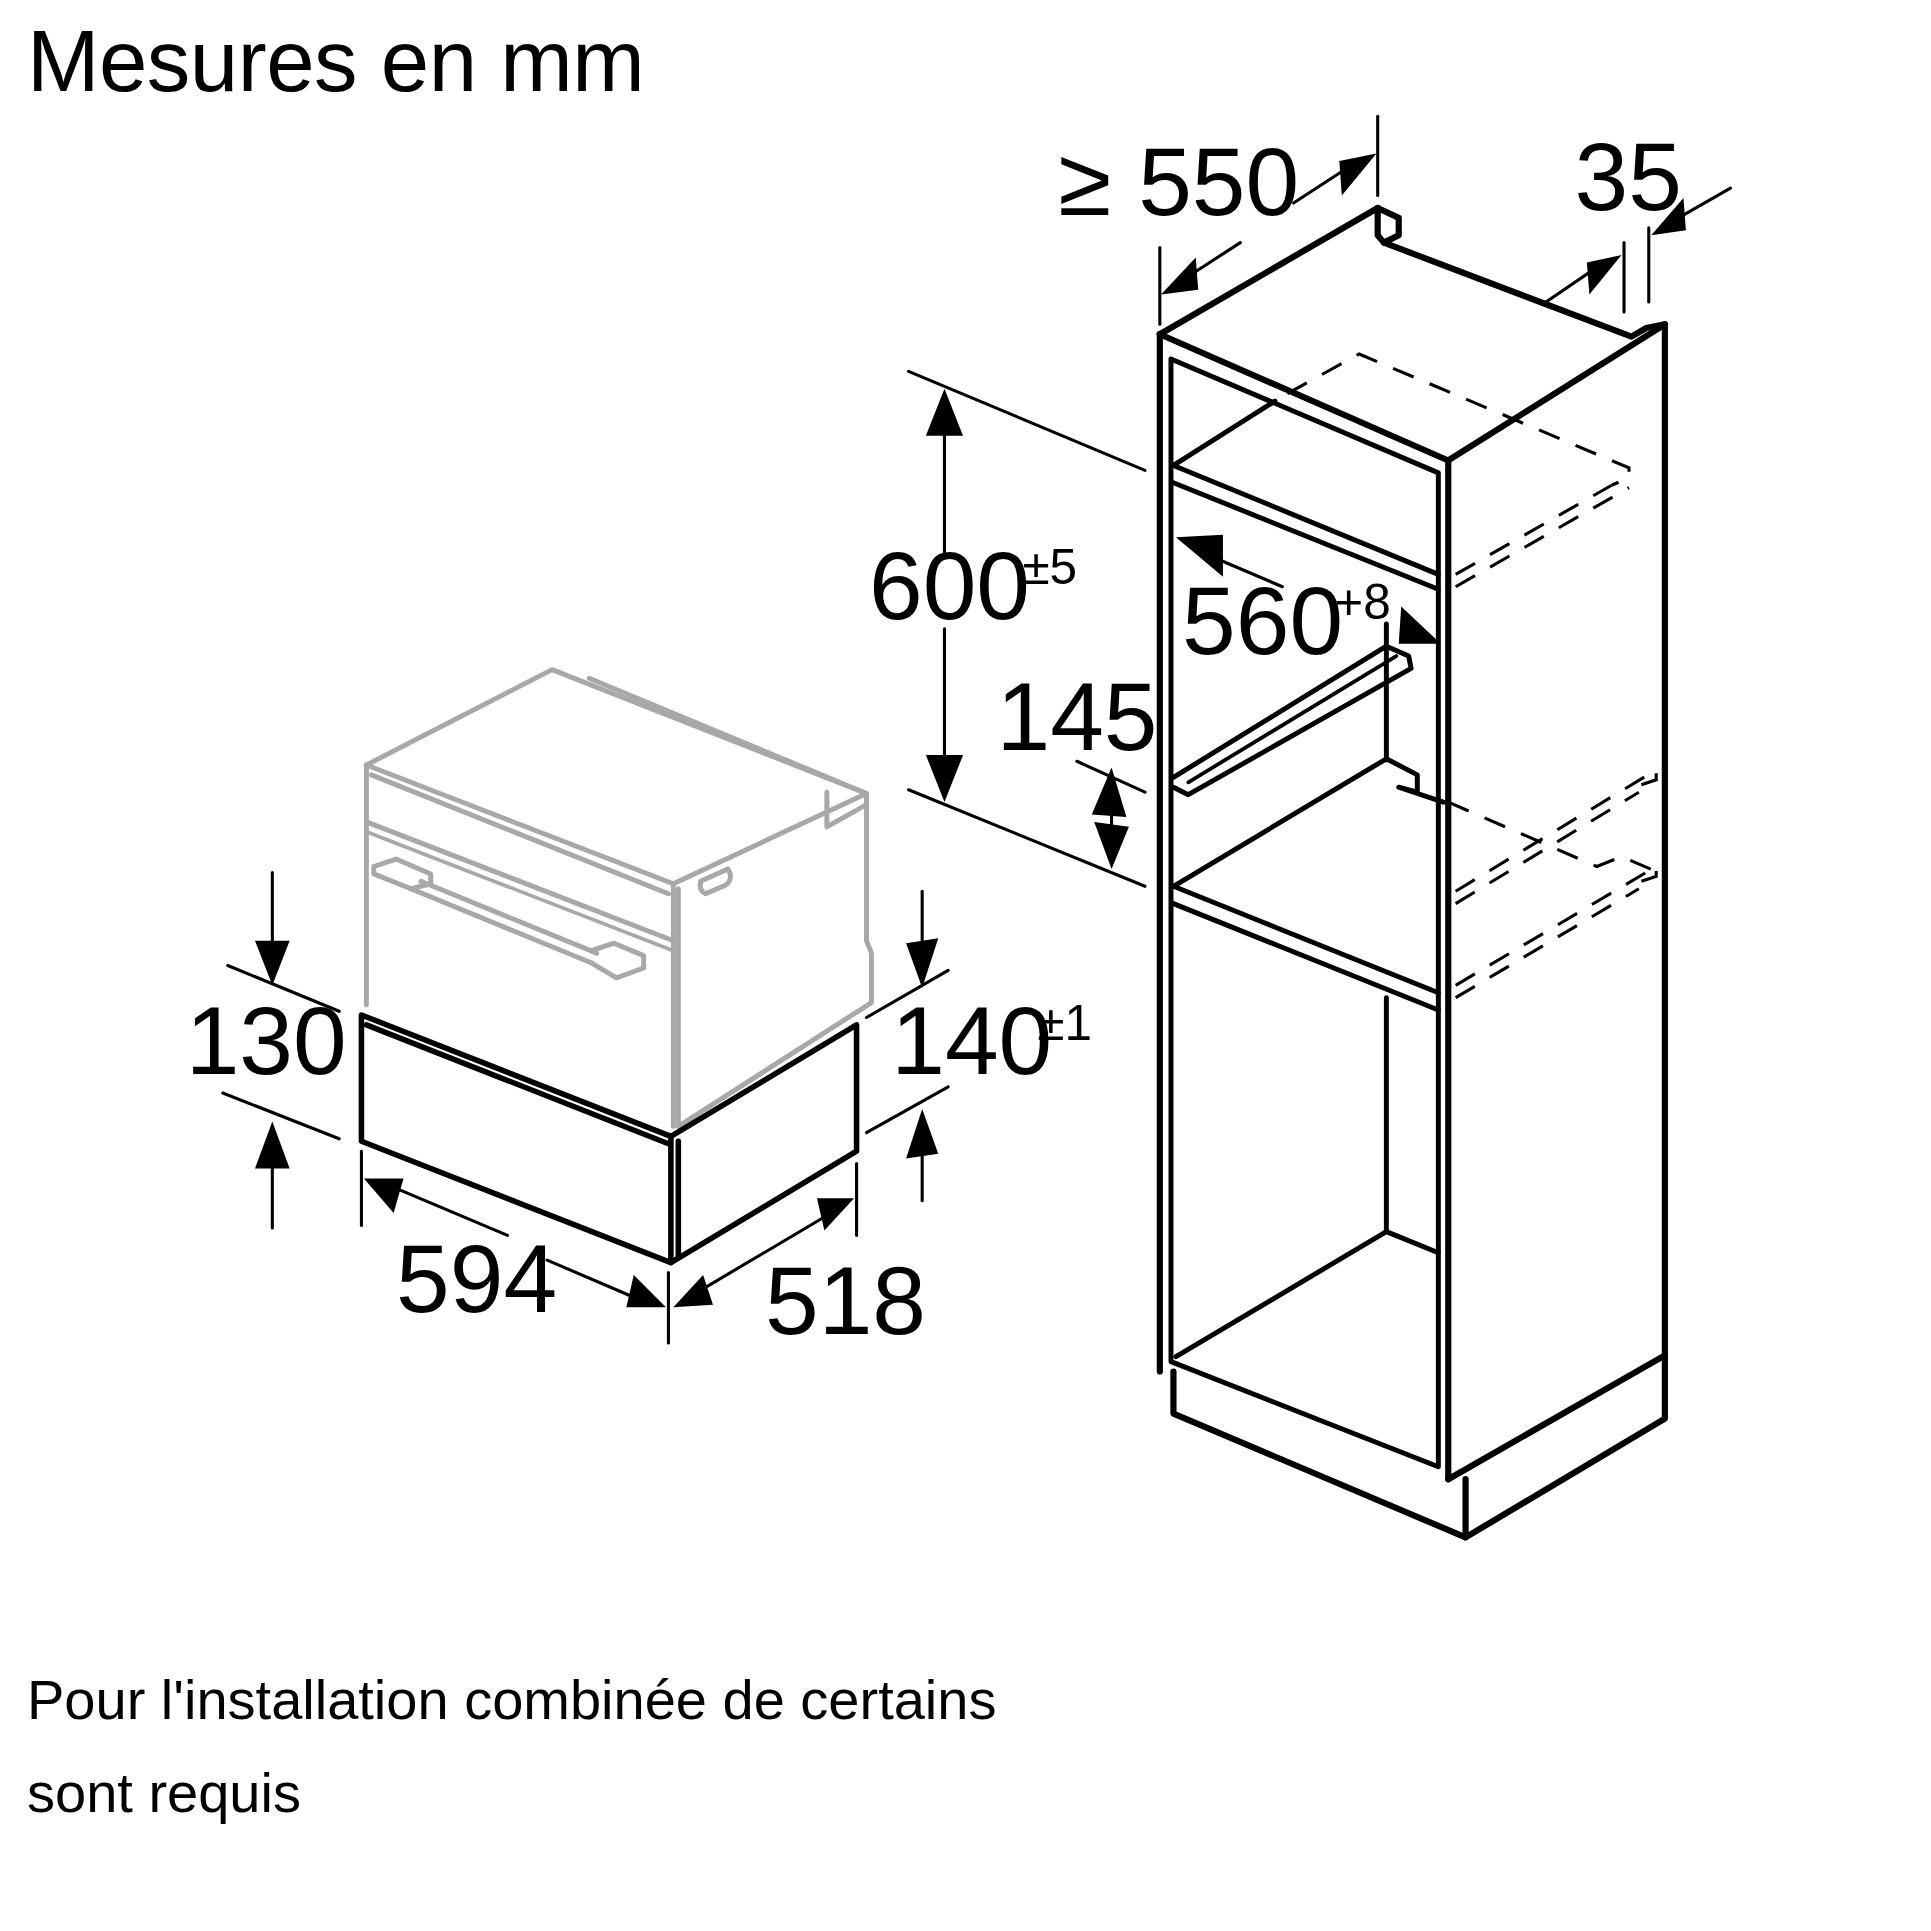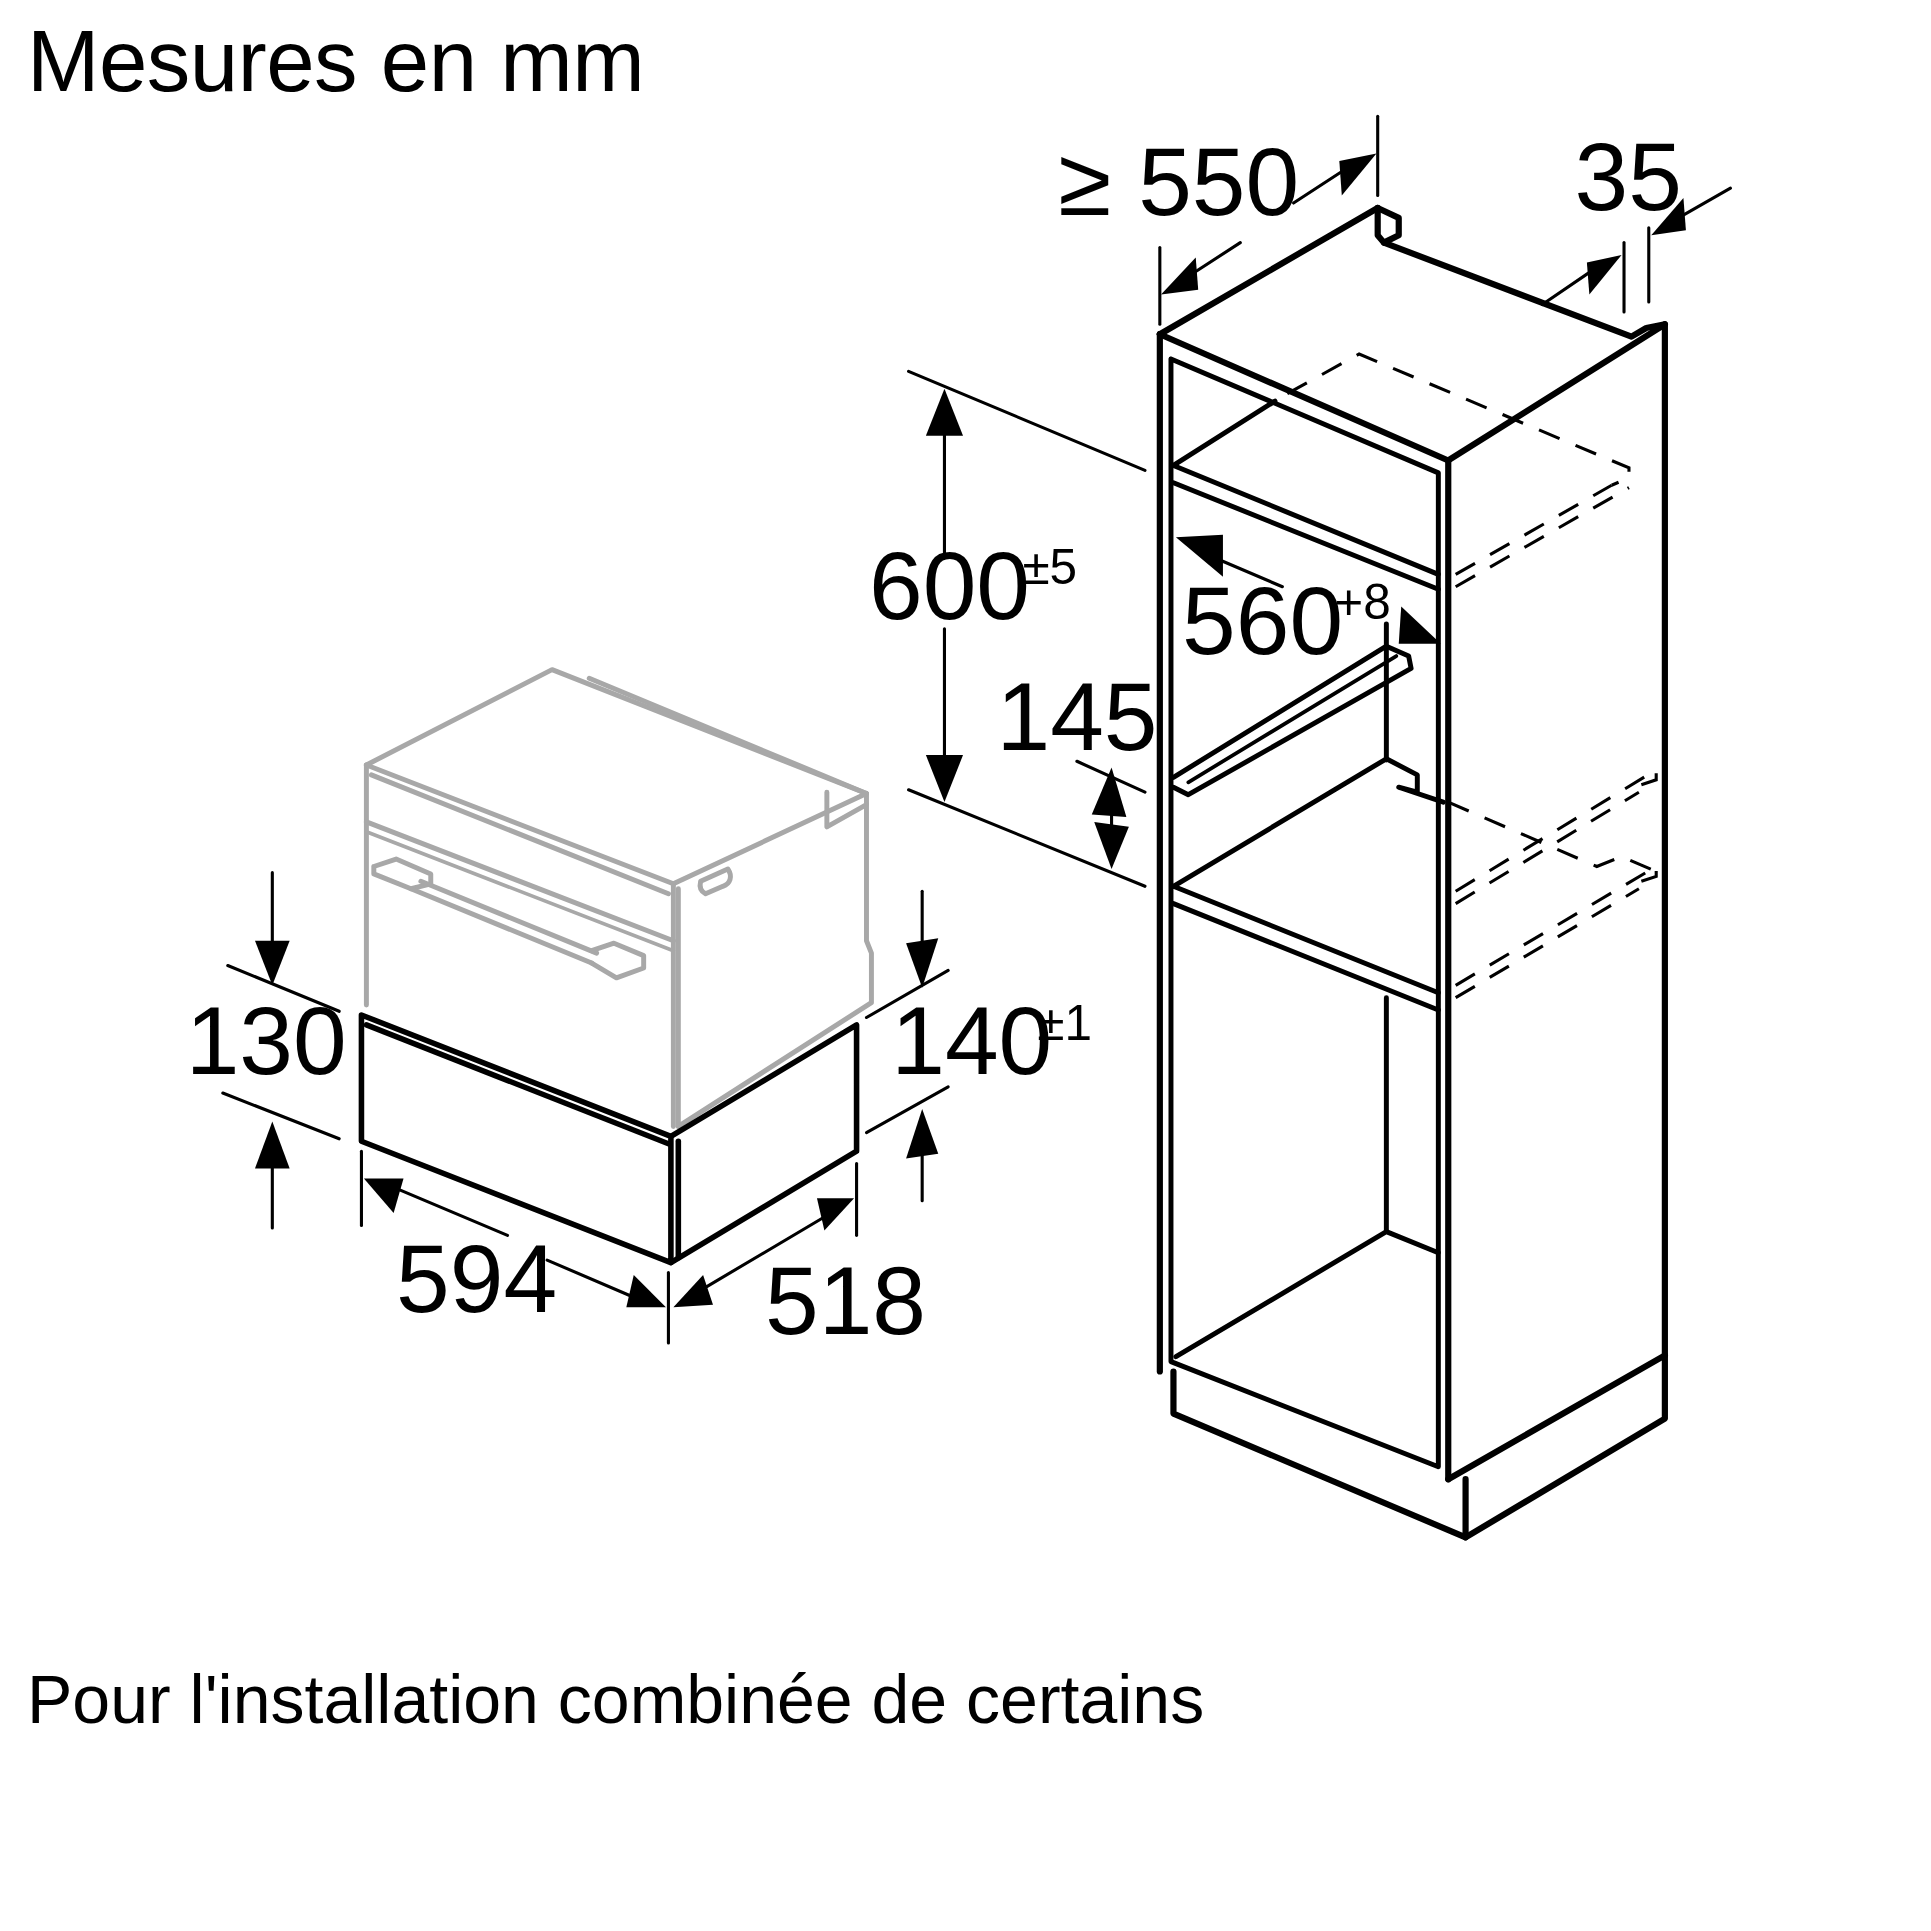--- a/index.html
+++ b/index.html
@@ -1,19 +1,19 @@
 <!DOCTYPE html>
 <html><head>
 <meta charset="utf-8">
 <style>
   html, body { margin: 0; padding: 0; background: #ffffff; }
   body { width: 1931px; height: 1931px; position: relative; overflow: hidden; font-family: "Liberation Sans", sans-serif; color: #000; }
   #stage { position: absolute; left: 0; top: 0; width: 1605px; height: 1931px; }
   .title { position: absolute; left: 27px; top: 17.4px; font-size: 87px; line-height: 1; letter-spacing: -0.5px; }
-  .note { position: absolute; left: 27px; top: 1653px; font-size: 68px; line-height: 93px; width: 1892px; }
+  .note { position: absolute; left: 27px; top: 1653px; font-size: 56px; line-height: 93px; width: 1892px; }
   .note span { display: block; white-space: nowrap; }
   svg text { font-family: "Liberation Sans", sans-serif; fill: #000; }
   .dim { font-size: 78px; }
   .sup { font-size: 40px; }
   .k { stroke: #000; fill: none; stroke-linecap: round; stroke-linejoin: round; }
   .g { stroke: #a8a8a8; fill: none; stroke-linejoin: round; stroke-linecap: round; }
   .dash { stroke: #000; fill: none; stroke-dasharray: 18 14; }
   .ah { fill: #000; stroke: none; }
 </style>
 </head>
@@ -183,15 +183,16 @@
       <line class="k" stroke-width="2.5" x1="870" y1="615" x2="925" y2="640"></line>
       <polygon class="ah" points="882,658 910,660 898,620"></polygon>
       <line class="k" stroke-width="2.5" x1="898" y1="656" x2="898" y2="668"></line>
       <polygon class="ah" points="884,664 912,668 898,702"></polygon>
       <text class="dim" x="805" y="606">145</text>
     </g>
   </svg>
 
   <div class="note">
     <span>Pour l'installation combinée de certains</span>
+    <span>sont requis</span>
   </div>
 </div>
 
 
 </body></html>

